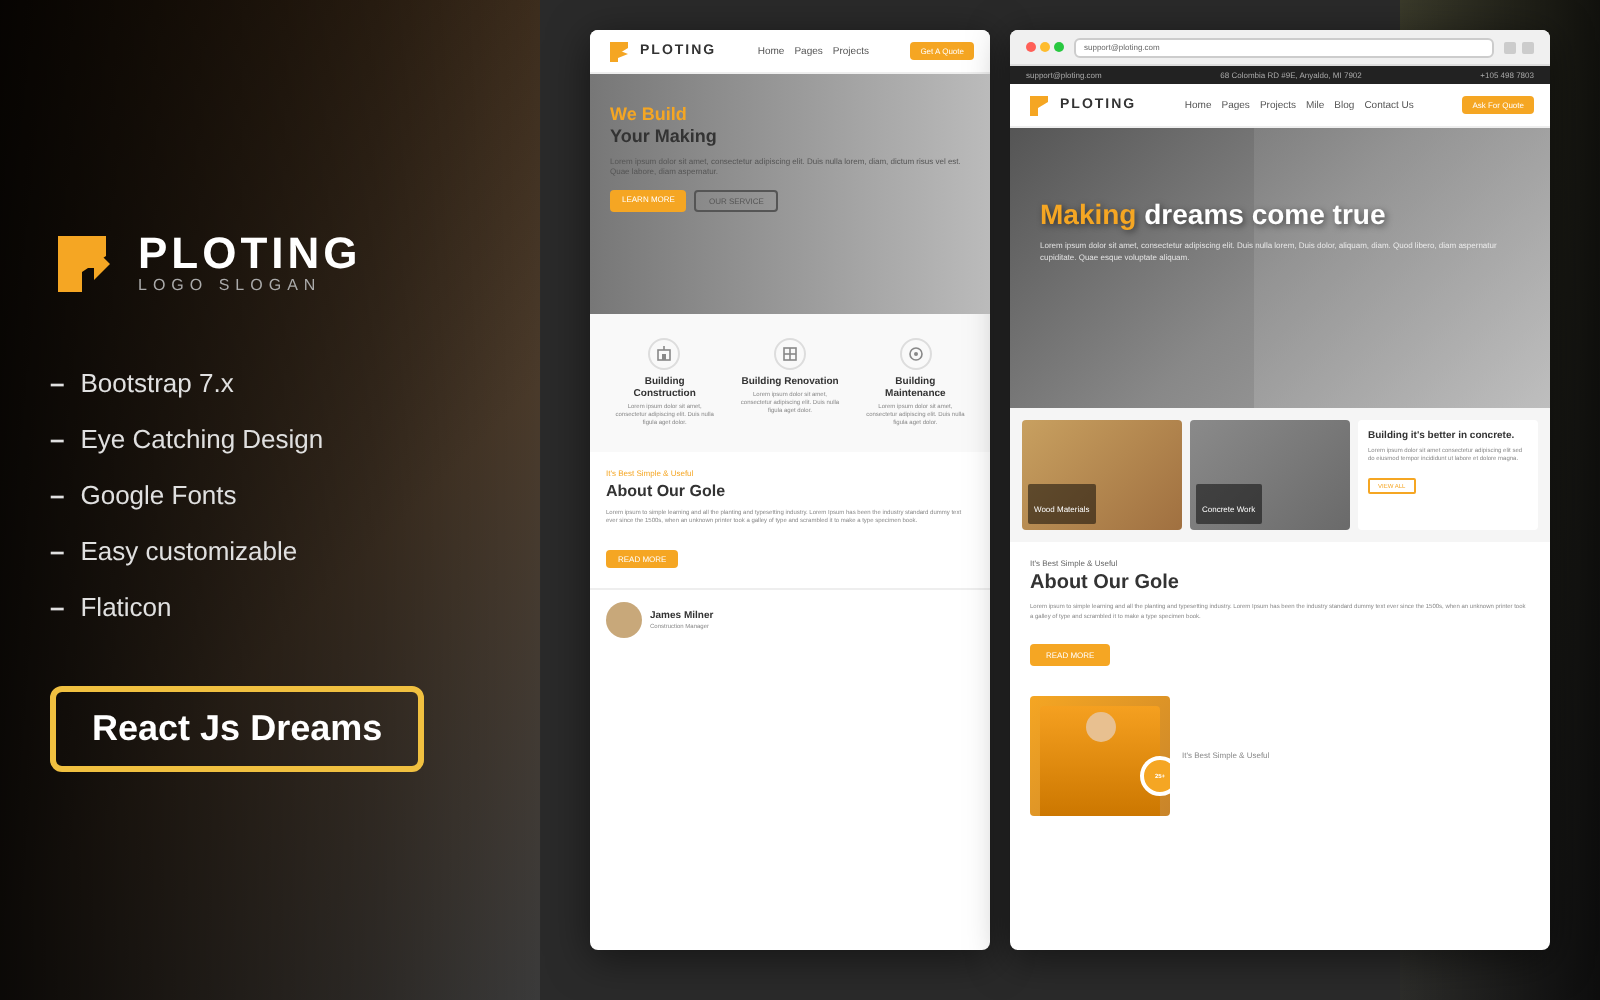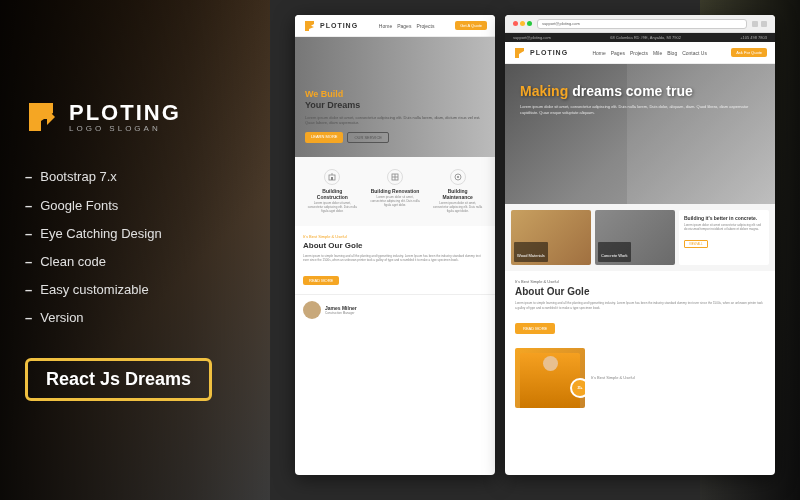--- a/index.html
+++ b/index.html
@@ -203,21 +203,20 @@
       height: 120px;
       background: linear-gradient(to right, #c8c8c8, #b0b0b0);
       overflow: hidden;
     }
 
     .mockup-hero-text {
       position: absolute;
       top: 15px;
       left: 10px;
       right: 10px;
-      margin-top: 37px;
     }
 
     .mockup-hero-title {
       font-size: 9px;
       font-weight: 900;
       color: #333;
       line-height: 1.2;
       margin-bottom: 4px;
     }
 
@@ -369,21 +368,21 @@
 
     .mockup-right-hero {
       height: 140px;
       background: linear-gradient(135deg, #555 0%, #888 50%, #aaa 100%);
       position: relative;
       overflow: hidden;
     }
 
     .hero-right-text {
       position: absolute;
-      top: 20px;
+      top: 36px;
       left: 15px;
       right: 10px;
     }
 
     .hero-right-title {
       font-size: 14px;
       font-weight: 900;
       color: #fff;
       line-height: 1.1;
       margin-bottom: 5px;
@@ -630,25 +629,24 @@
         <polygon points="22,10 30,18 22,26 22,20 8,20 8,16 22,16" fill="#f5a623"></polygon>
       </svg>
       <div class="logo-text-group">
         <span class="logo-name">PLOTING</span>
         <span class="logo-slogan">LOGO SLOGAN</span>
       </div>
     </div>
 
     <ul class="features-list">
       <li>Bootstrap 7.x</li>
+      <li>Eye Catching Design</li>
       <li>Google Fonts</li>
-      <li>Eye Catching Design</li>
-      <li>Clean code</li>
       <li>Easy customizable</li>
-      <li>Version</li>
+      <li>Flaticon</li>
     </ul>
 
     <div class="react-badge">
       <span class="react-badge-text">
         <span>React Js</span><span> Dreams</span>
       </span>
     </div>
 
   </div>
 
@@ -671,21 +669,21 @@
             <span class="mockup-nav-link">Projects</span>
           </div>
           <div class="mockup-nav-btn">Get A Quote</div>
         </div>
 
         <div class="mockup-hero">
           <div style="position:absolute;inset:0;background:linear-gradient(to right, #777 0%, #999 50%, #bbb 100%);"></div>
           <div class="mockup-hero-text">
             <div class="mockup-hero-title">
               <span style="color:#f5a623;">We Build</span><br>
-              <span style="color:#333;font-size:9px;font-weight:900;">Your Dreams</span>
+              <span style="color:#333;font-size:9px;font-weight:900;">Your Making</span>
             </div>
             <div class="mockup-hero-subtitle">Lorem ipsum dolor sit amet, consectetur adipiscing elit. Duis nulla lorem, diam, dictum risus vel est. Quae labore, diam aspernatur.</div>
             <div class="mockup-hero-btns">
               <div class="btn-primary-mock">LEARN MORE</div>
               <div class="btn-outline-mock">OUR SERVICE</div>
             </div>
           </div>
         </div>
 
         <div class="mockup-services">

